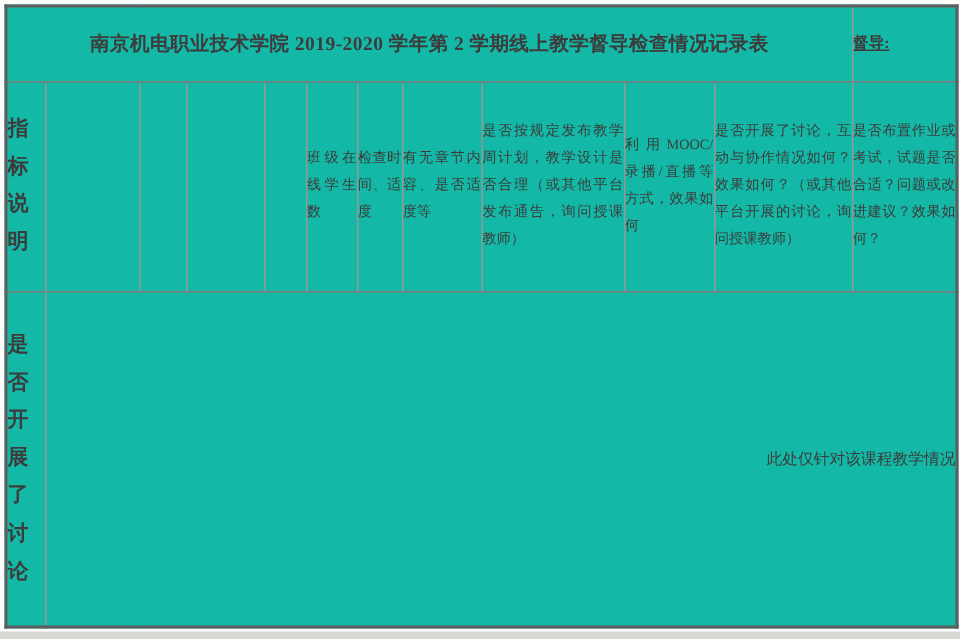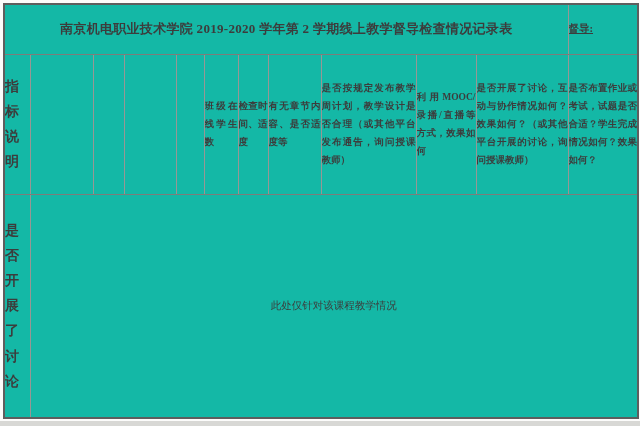--- a/index.html
+++ b/index.html
@@ -57,26 +57,25 @@
     text-align:justify;
     padding:0 2px;
     color:#222;
   }
   td.ind{
     font-size:9.5px;
     line-height:1.9;
     text-align:justify;
     padding:1px 0;
     color:#3c3c3c;
-    font-weight:bold;
   }
   td.ind-chapters{padding:1px 5px;}
   td.freecell{
     font-size:10.5px;
-    text-align:center;
+    text-align:right;
     padding-left:3px;
     color:#3c3c3c;
   }
 </style>
 </head>
 <body>
 
 <div class="page">
 
   <table class="doc">
@@ -107,21 +106,21 @@
       <td></td>
       <td></td>
       <td></td>
       <td></td>
       <td class="ind">班级在线学生数</td>
       <td class="ind">检查时间、适度</td>
       <td class="ind ind-chapters">有无章节内容、是否适度等</td>
       <td class="ind">是否按规定发布教学周计划，教学设计是否合理（或其他平台发布通告，询问授课教师）</td>
       <td class="ind">利用MOOC/录播/直播等方式，效果如何</td>
       <td class="ind">是否开展了讨论，互动与协作情况如何？效果如何？（或其他平台开展的讨论，询问授课教师）</td>
-      <td class="ind">是否布置作业或考试，试题是否合适？学生完成情况如何？效果如何？</td>
+      <td class="ind">是否布置作业或考试，试题是否合适？问题或改进建议？效果如何？</td>
     </tr>
 
     <tr style="height:96px">
       <td class="rowlabel">是否开展了讨论</td>
       <td class="freecell" colspan="11">此处仅针对该课程教学情况</td>
     </tr>
 
   </tbody>
     </table>
 

